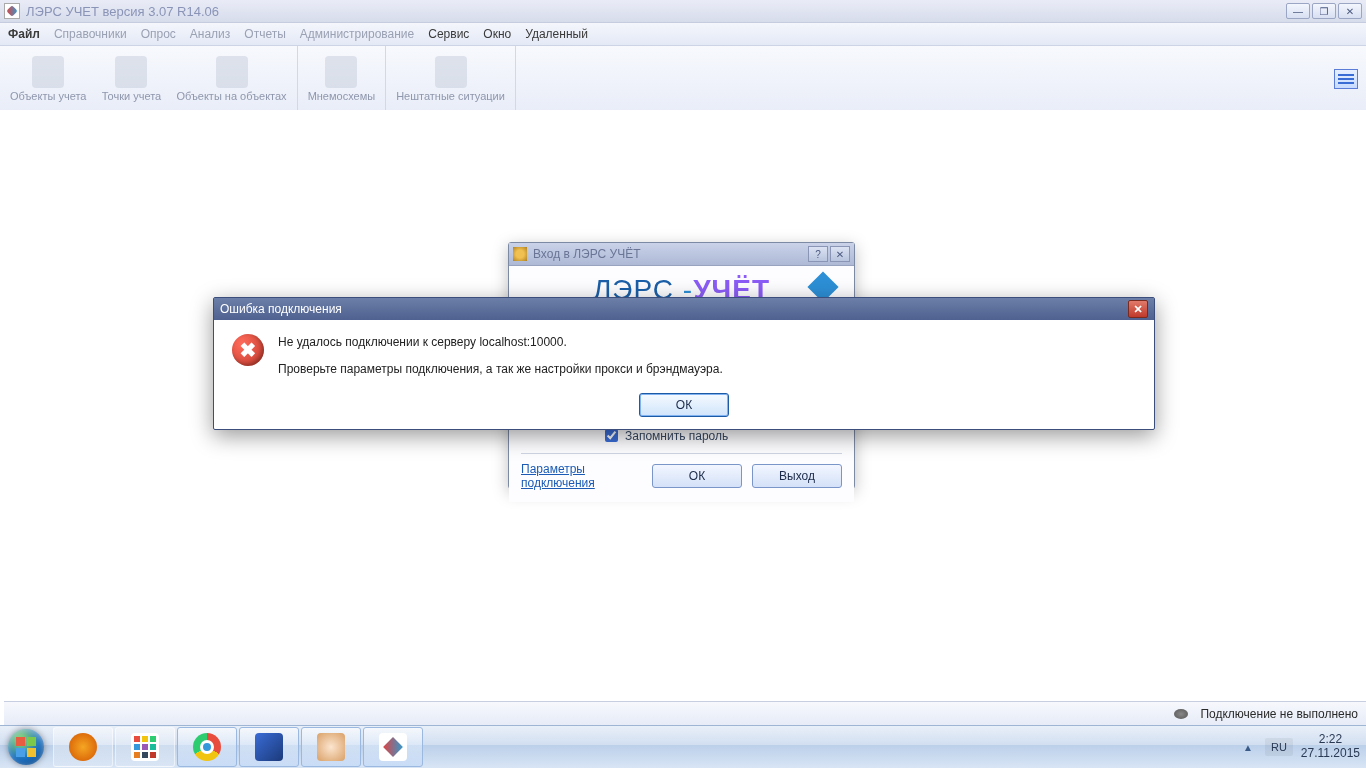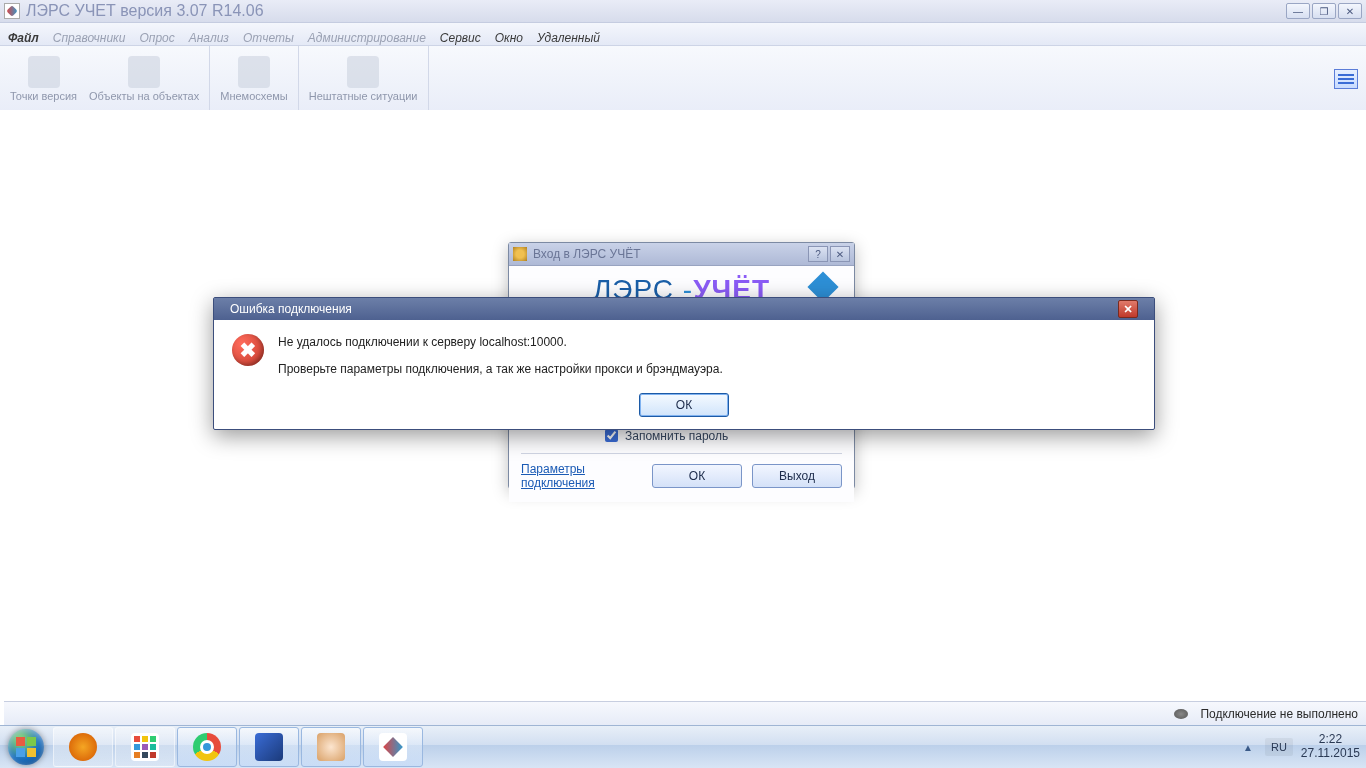--- a/index.html
+++ b/index.html
@@ -2,26 +2,26 @@
 <html><head>
 <meta charset="utf-8">
 <style>
 html, body { margin:0; padding:0; width:1366px; height:768px; overflow:hidden; font-family: "Segoe UI", Tahoma, sans-serif; font-size:12px; background:#fff; }
 .app { position:relative; width:1366px; height:768px; }
 
 
 .titlebar { height:22px; background:linear-gradient(#e9ecf7,#d7dcec); display:flex; align-items:center; color:#8a94b7; padding:0 4px; border-bottom:1px solid #c5cce0;}
 .titlebar .app-icon { width:14px; height:14px; border:1px solid #aaa; background:#fff; margin-right:6px; display:flex; align-items:center; justify-content:center;}
 .titlebar .app-icon::before{content:""; width:8px; height:8px; background:linear-gradient(45deg,#d44,#39c); border-radius:2px; transform:rotate(45deg);}
-.titlebar .title { flex:1; font-size:16px; }
+.titlebar .title { flex:1; font-size:13px; }
 .titlebar .winbtns { display:flex; gap:2px;}
 .titlebar .winbtn { width:22px; height:14px; border:1px solid #9aa6c4; background:linear-gradient(#f3f6fd,#d7dff1); border-radius:2px; font-size:10px; display:flex; align-items:center; justify-content:center; color:#4c5a80;}
 
 
-.menubar { height:22px; background:linear-gradient(#f4f6fc,#e4e9f6); border-bottom:1px solid #cdd4e6; display:flex; align-items:flex-end; padding:0 8px; gap:14px; font-size:12px; color:#3a3a3a;font-style:italic;}
+.menubar { height:22px; background:linear-gradient(#f4f6fc,#e4e9f6); border-bottom:1px solid #cdd4e6; display:flex; align-items:center; padding:0 8px; gap:14px; font-size:12px; color:#3a3a3a;}
 .menubar span.disabled { color:#9aa1b3; }
 .menubar span:first-child { font-weight:bold; }
 
 
 .toolbar { height:66px; background:linear-gradient(#f7f9fd,#e9edf8); border-bottom:1px solid #cdd4e6; display:flex; align-items:stretch; }
 .toolbar-group { display:flex; border-right:1px solid #d2d8e8; padding:0 4px;}
 .tool-btn { display:flex; flex-direction:column; align-items:center; justify-content:center; padding:4px 6px; color:#8f97ac; font-size:11px; gap:2px; min-width:66px;}
 .tool-icon { width:32px; height:32px; opacity:0.55; background:#c9cfdd; border-radius:4px; }
 .toolbar .right { margin-left:auto; display:flex; align-items:center; padding:0 8px;}
 .menu-icon-box { width:24px; height:20px; border:1px solid #5b7dd8; background:linear-gradient(#e6efff,#c8dbff); display:flex; flex-direction:column; justify-content:space-around; padding:3px; box-sizing:border-box;}
@@ -41,21 +41,21 @@
 .logo-row .y { color:#8b5cf6; font-weight:600;}
 .logo-row .diamond { position:absolute; right:8px; top:4px; width:22px; height:22px; background:#2d8fd6; transform:rotate(45deg);}
 .login-foot { border-top:1px solid #d0d5e3; padding-top:8px; display:flex; align-items:center; gap:10px;}
 .login-foot a { color:#1b5bb5; text-decoration:underline; font-size:12px;}
 .btn { height:22px; min-width:68px; border:1px solid #7a95c8; background:linear-gradient(#f2f6ff,#d4e1f8); border-radius:3px; font-size:12px; color:#1c2b4a; display:inline-flex; align-items:center; justify-content:center; padding:0 10px;}
 .chk-row { display:flex; align-items:center; gap:4px; font-size:12px; color:#374862; padding:4px 0 8px 80px;}
 .chk-row input { accent-color:#3a6cd6;}
 
 
 .err-dialog { position:absolute; left:213px; top:297px; width:940px; border:1px solid #3c4e7c; box-shadow:0 6px 22px rgba(0,0,0,0.4); background:#fff; z-index:50; border-radius:2px;}
-.err-title { height:22px; background:linear-gradient(#6c7fa8,#4e6190); color:#fff; display:flex; align-items:center; padding:0 16px; font-size:12px;}
+.err-title { height:22px; background:linear-gradient(#6c7fa8,#4e6190); color:#fff; display:flex; align-items:center; padding:0 6px; font-size:12px;}
 .err-title .ttl { flex:1;}
 .err-title .close { width:18px; height:16px; background:linear-gradient(#e07a6a,#c0392b); border:1px solid #7a2a1f; color:#fff; display:flex; align-items:center; justify-content:center; font-size:11px; font-weight:bold; border-radius:2px;}
 .err-body { display:flex; padding:14px 18px 10px 18px; gap:14px; font-size:12px; color:#222; line-height:1.45;}
 .err-icon { width:32px; height:32px; border-radius:50%; background:radial-gradient(circle at 30% 30%, #ff6b5b, #c0392b); box-shadow:inset -2px -2px 4px rgba(0,0,0,0.3); display:flex; align-items:center; justify-content:center; color:#fff; font-weight:bold; font-size:20px; flex-shrink:0;}
 .err-actions { text-align:center; padding:4px 0 12px 0;}
 .err-actions .btn { border:1px solid #1c5aa6; box-shadow:0 0 0 1px #7fb2f0 inset; background:linear-gradient(#f5faff,#d0e4fb);}
 
 
 .statusbar { position:absolute; bottom:42px; left:4px; right:0; height:24px; border-top:1px solid #c7cee0; background:linear-gradient(#f6f8fd,#e6ebf7); display:flex; align-items:center; padding:0 8px; font-size:12px; color:#2a2a2a;}
 .statusbar .spacer{flex:1;}
@@ -98,21 +98,25 @@
     <span class="disabled">Администрирование</span>
     <span>Сервис</span>
     <span>Окно</span>
     <span>Удаленный</span>
   </div>
 
   <div class="toolbar">
     <div class="toolbar-group">
       <div class="tool-btn">
         <div class="tool-icon"></div>
-        <span>Точки версия</span>
+        <span>Объекты учета</span>
+      </div>
+      <div class="tool-btn">
+        <div class="tool-icon"></div>
+        <span>Точки учета</span>
       </div>
       <div class="tool-btn">
         <div class="tool-icon"></div>
         <span>Объекты на объектах</span>
       </div>
     </div>
     <div class="toolbar-group">
       <div class="tool-btn">
         <div class="tool-icon"></div>
         <span>Мнемосхемы</span>

